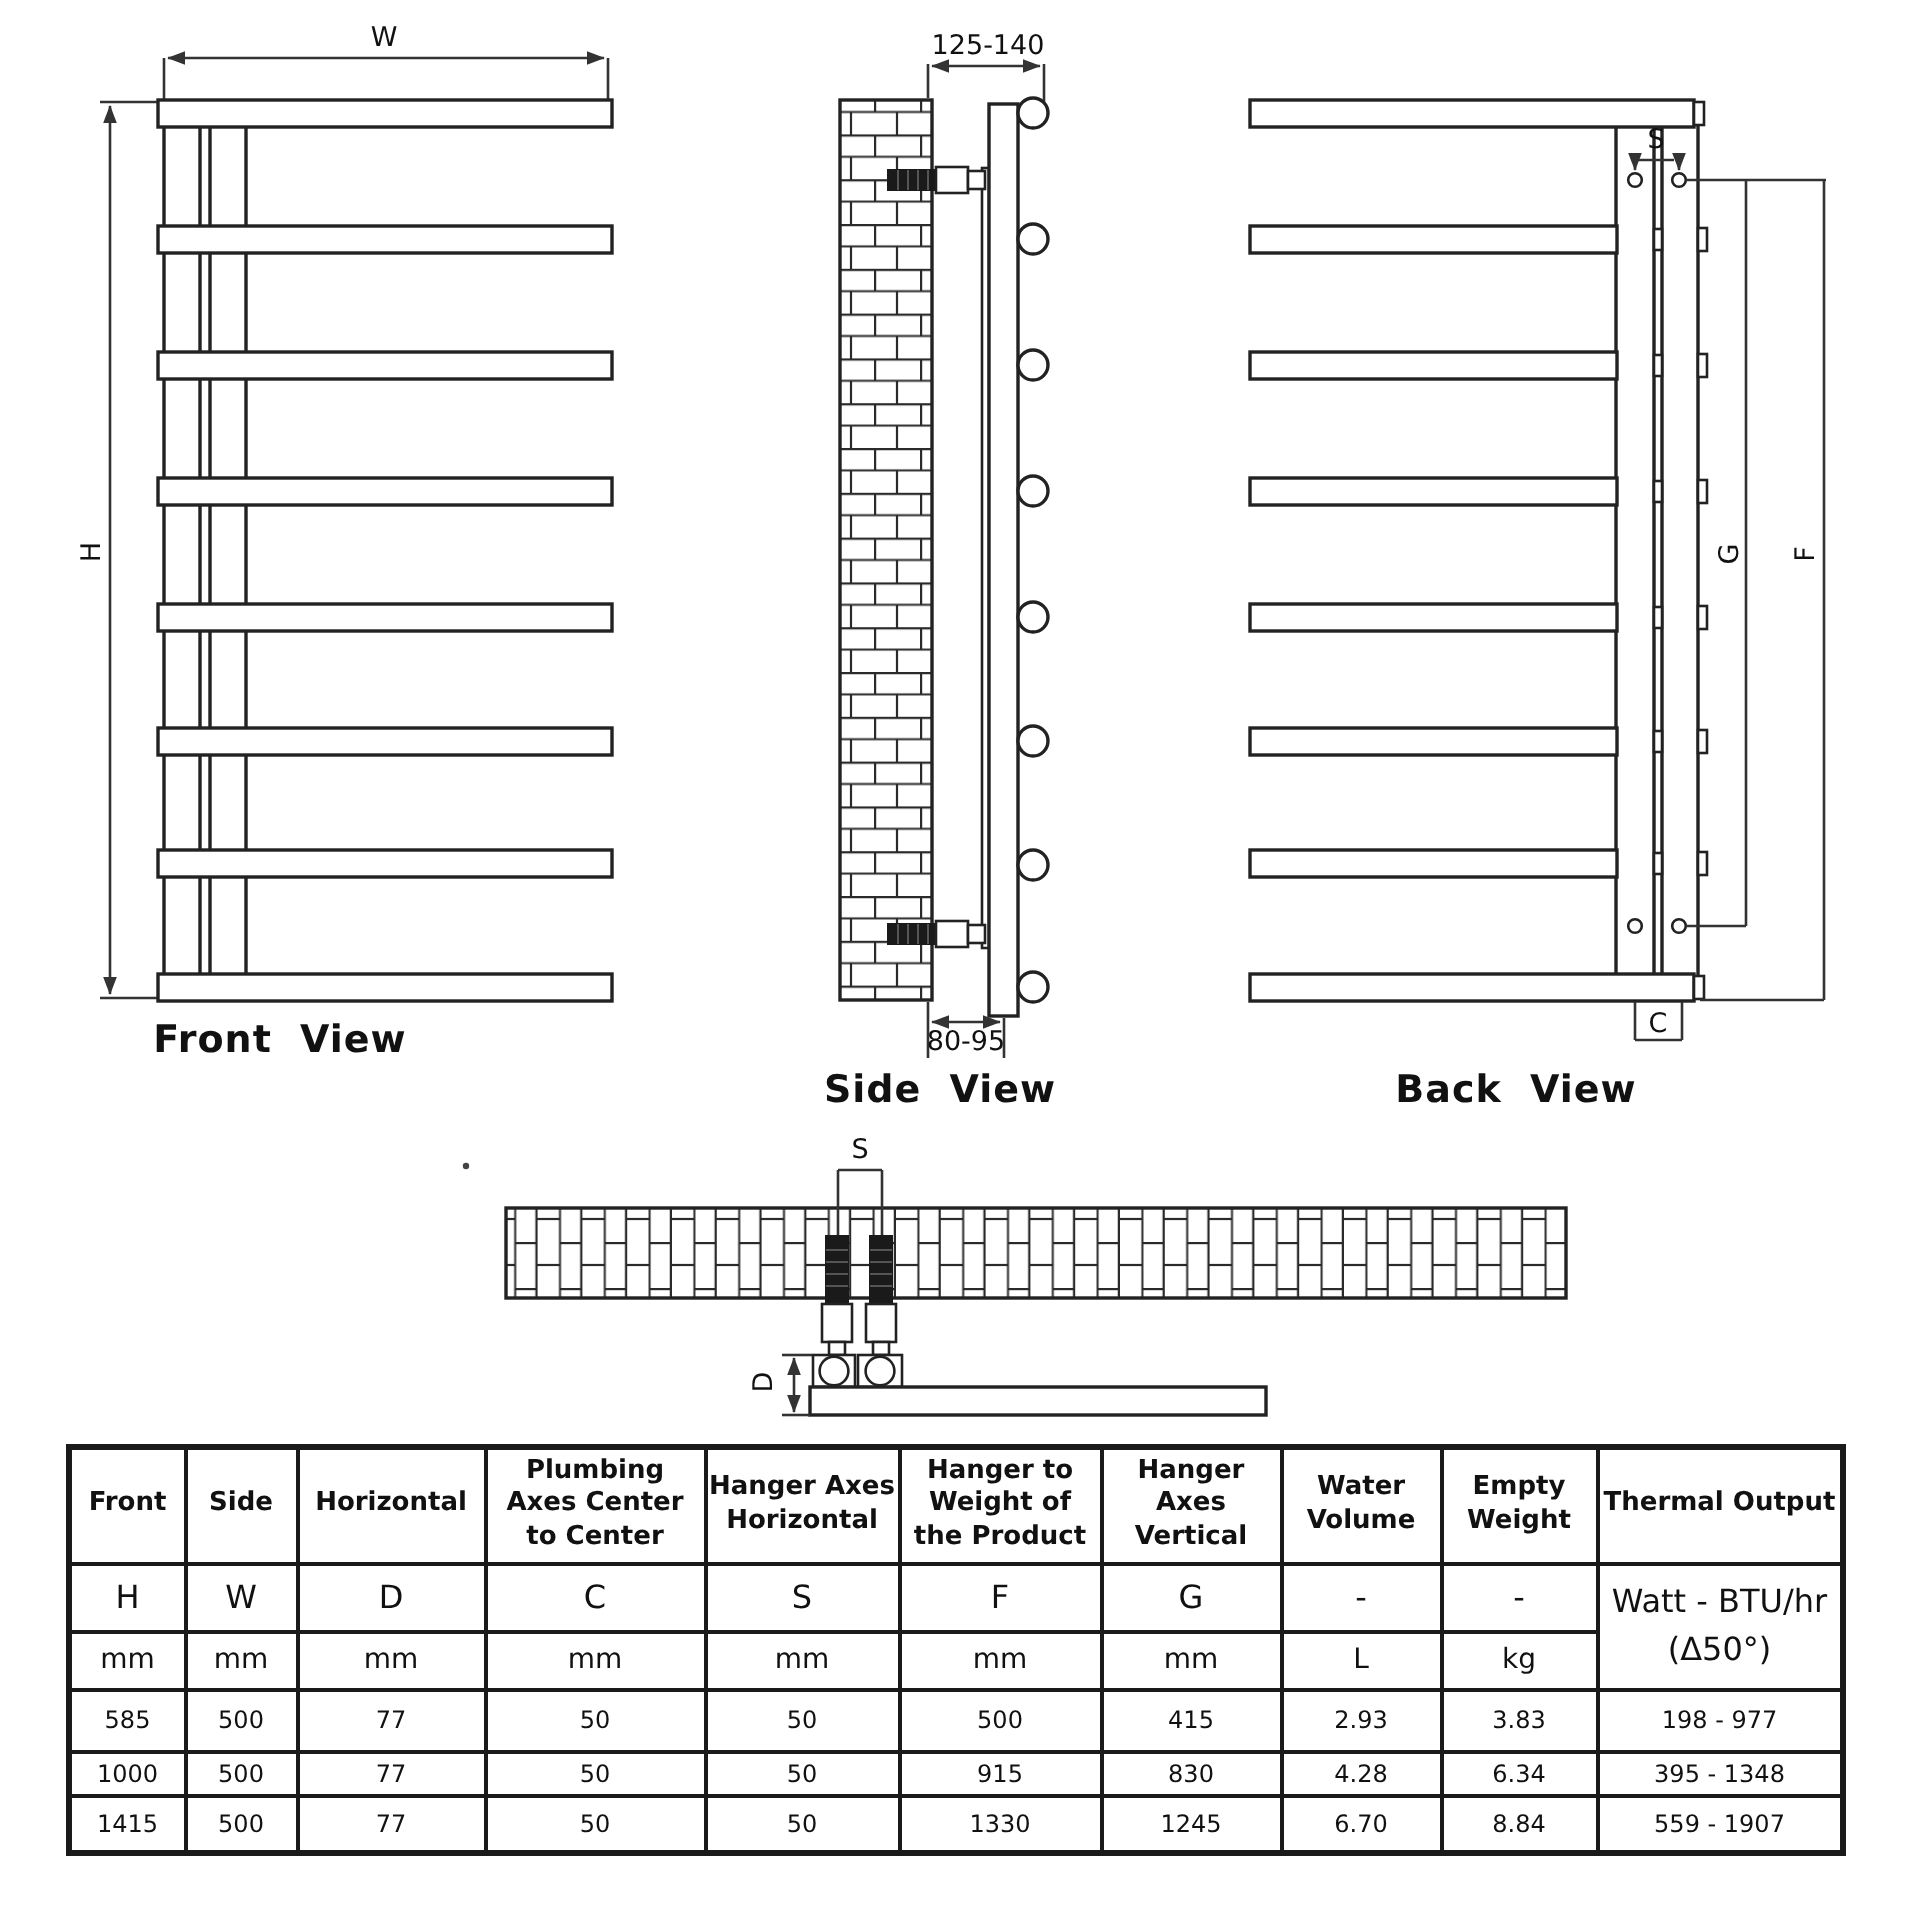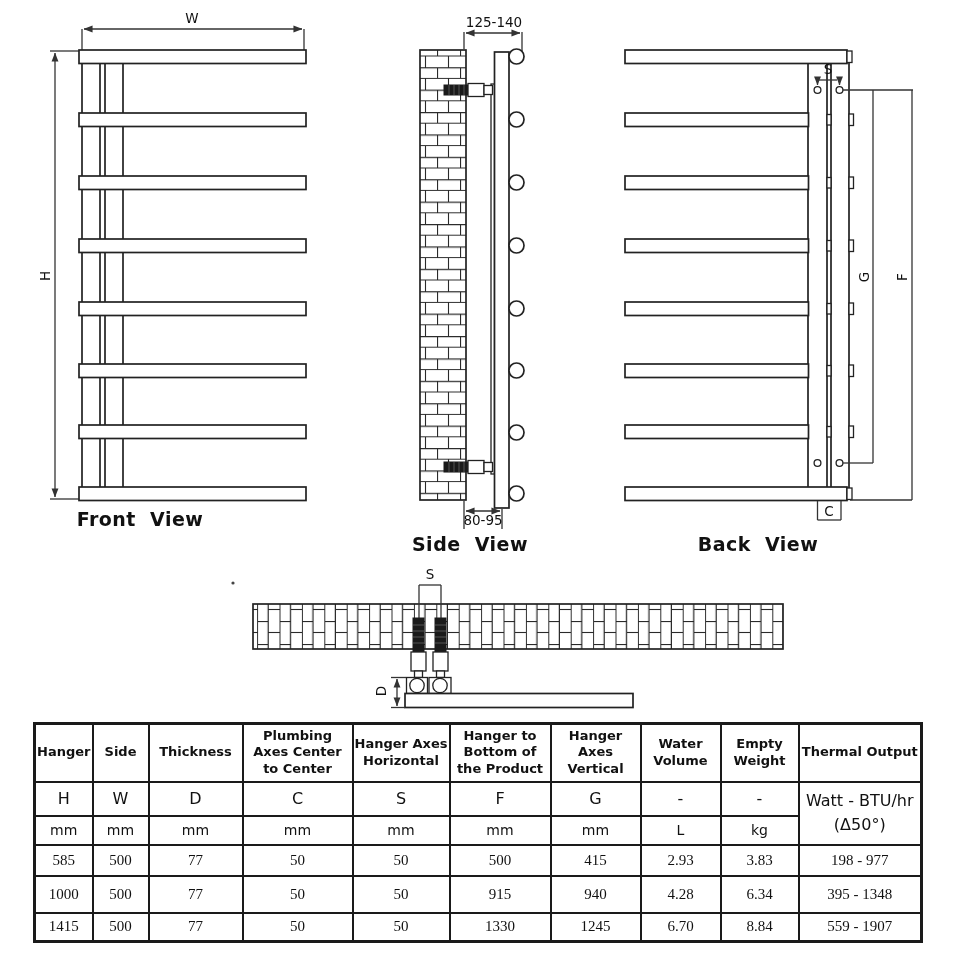--- a/index.html
+++ b/index.html
@@ -11,21 +11,21 @@
   .viewlabel{font-size:19px;font-weight:bold;word-spacing:7px;letter-spacing:.5px;}
   .shape{fill:#fff;stroke:#222;stroke-width:1.7;}
   .thin{fill:#fff;stroke:#222;stroke-width:1.3;}
   .dimline{stroke:#333;stroke-width:1.3;fill:none;}
   .dark{fill:#1a1a1a;stroke:#1a1a1a;stroke-width:1;}
   table.dims{position:absolute;left:33px;top:722px;border-collapse:collapse;table-layout:fixed;background:#fff;border:3px solid #1a1a1a;}
   table.dims td{border:2px solid #1a1a1a;text-align:center;vertical-align:middle;padding:0 1px;overflow:hidden;}
   tr.hdr td{font-weight:bold;font-size:13px;line-height:1.28;}
   tr.sym td{font-size:16px;}
   tr.unit td{font-size:14px;}
-  tr.data td{font-size:15px;font-family:Liberation Serif, serif;}
+  tr.data td{font-size:12px;}
   td.thermal{font-size:15px;line-height:1.5;}
 </style>
 </head>
 <body>
 
 <div class="stage">
 
 <svg width="960" height="712" viewBox="0 0 960 712">
   <defs>
     <marker id="arr" viewBox="0 0 10 10" refX="9.5" refY="5" markerWidth="9" markerHeight="9" markerUnits="userSpaceOnUse" orient="auto-start-reverse">
@@ -213,26 +213,26 @@
         <col style="width:110px">
         <col style="width:97px">
     <col style="width:101px">
         <col style="width:90px">
         <col style="width:80px">
         <col style="width:78px">
         <col style="width:123px">
   </colgroup>
   <tbody>
         <tr class="hdr" style="height:58px">
-    <td>Hanger</td>
+    <td>Front</td>
     <td>Side</td>
-    <td>Thickness</td>
+    <td>Horizontal</td>
     <td>Plumbing Axes Center to Center</td>
     <td>Hanger Axes Horizontal</td>
-    <td>Hanger to Bottom of the Product</td>
+    <td>Hanger to Weight of the Product</td>
     <td>Hanger Axes Vertical</td>
     <td>Water Volume</td>
     <td>Empty Weight</td>
     <td>Thermal Output</td>
   </tr>
   <tr class="sym" style="height:34px">
     <td>H</td>
     <td>W</td>
     <td>D</td>
     <td>C</td>
@@ -262,28 +262,28 @@
     <td>500</td>
     <td>77</td>
     <td>50</td>
     <td>50</td>
     <td>500</td>
     <td>415</td>
     <td>2.93</td>
     <td>3.83</td>
     <td>198 - 977</td>
   </tr>
-  <tr class="data" style="height:37px">
+  <tr class="data" style="height:22px">
     <td>1000</td>
     <td>500</td>
     <td>77</td>
     <td>50</td>
     <td>50</td>
     <td>915</td>
-    <td>940</td>
+    <td>830</td>
     <td>4.28</td>
     <td>6.34</td>
     <td>395 - 1348</td>
   </tr>
   <tr class="data" style="height:29px">
     <td>1415</td>
     <td>500</td>
     <td>77</td>
     <td>50</td>
     <td>50</td>

